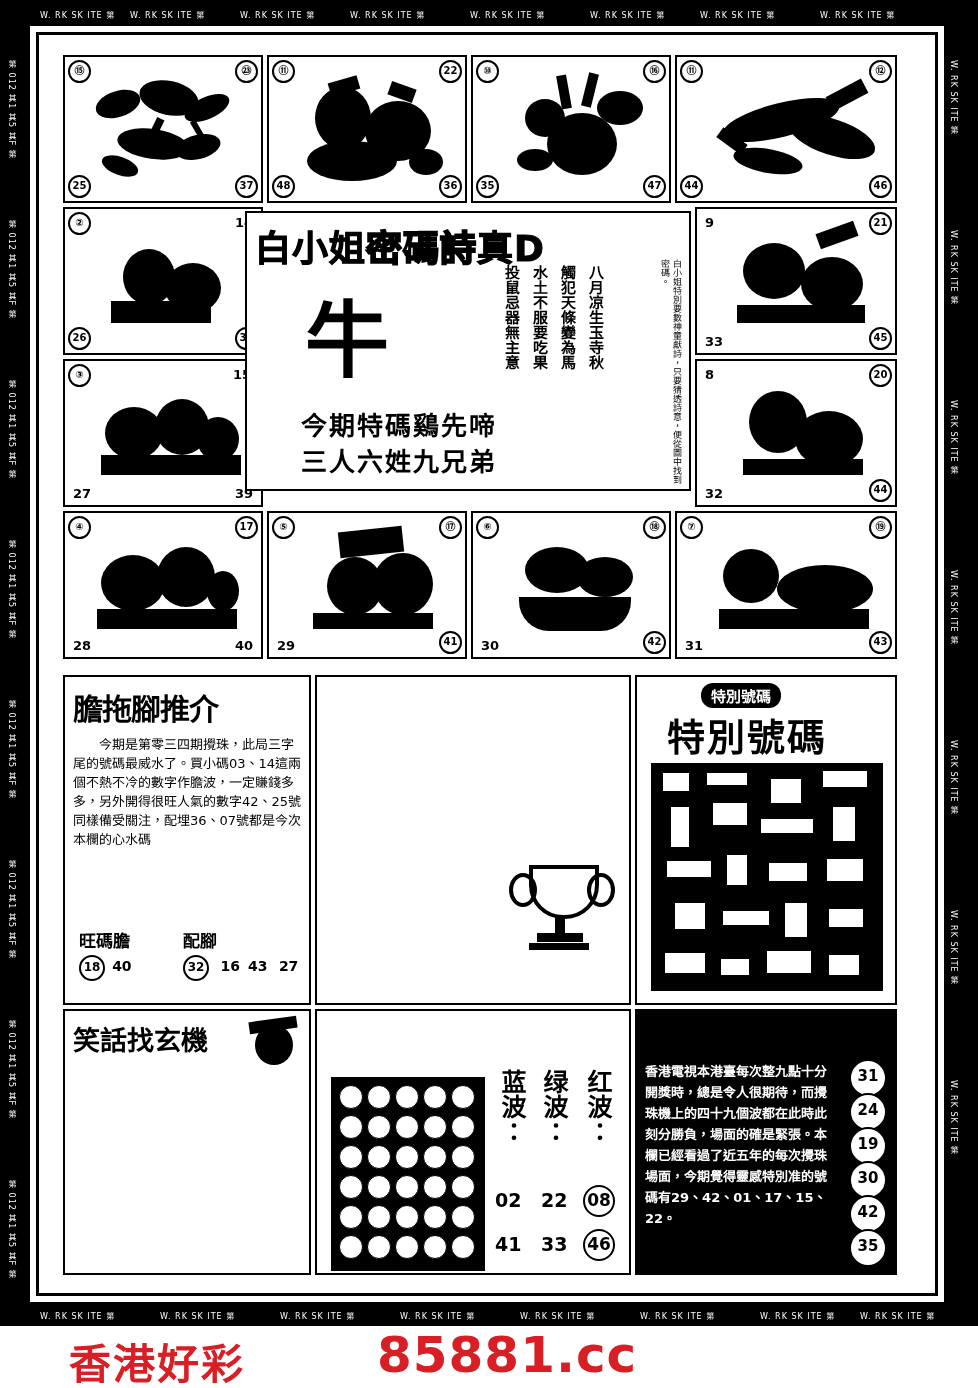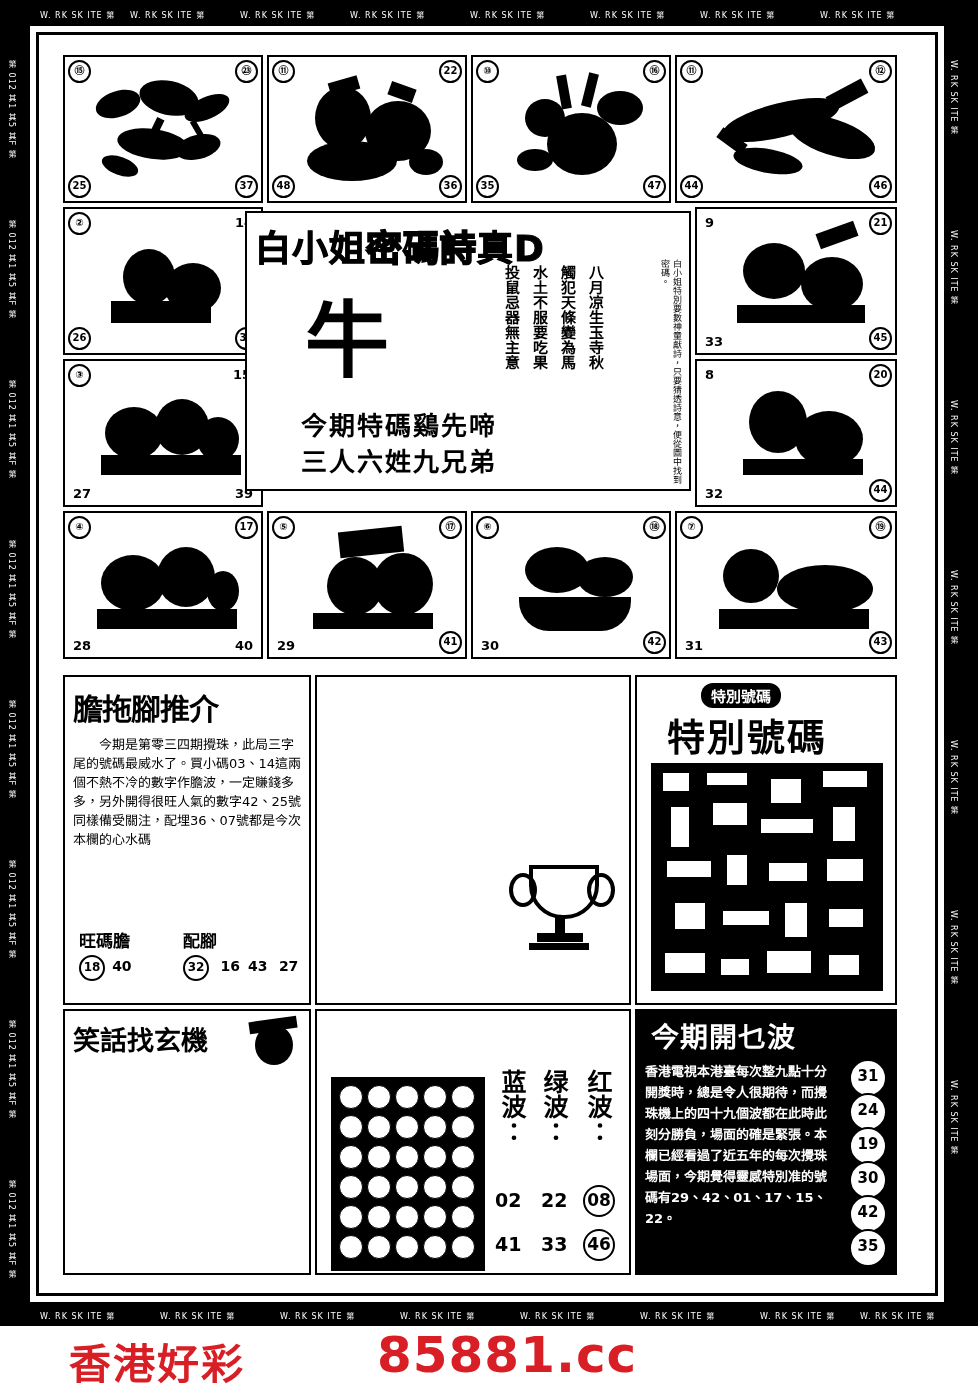--- a/index.html
+++ b/index.html
@@ -402,21 +402,20 @@
       </div>
       <div style="position:absolute;left:178px;top:178px;font-size:19px;font-weight:bold;">02</div>
       <div style="position:absolute;left:224px;top:178px;font-size:19px;font-weight:bold;">22</div>
       <div style="position:absolute;left:266px;top:174px;font-size:17px;font-weight:bold;width:28px;height:28px;line-height:26px;text-align:center;border:2px solid #000;border-radius:50%;">08</div>
       <div style="position:absolute;left:178px;top:222px;font-size:19px;font-weight:bold;">41</div>
       <div style="position:absolute;left:224px;top:222px;font-size:19px;font-weight:bold;">33</div>
       <div style="position:absolute;left:266px;top:218px;font-size:17px;font-weight:bold;width:28px;height:28px;line-height:26px;text-align:center;border:2px solid #000;border-radius:50%;">46</div>
     </div>
 
     <div class="box" style="left:596px;top:974px;width:262px;height:266px;background:#000;">
-      <div style="position:absolute;left:14px;top:4px;font-size:28px;font-weight:bold;color:#fff;letter-spacing:1px;">今期開乜波</div>
       <div style="position:absolute;left:8px;top:50px;width:186px;font-size:13px;line-height:21px;color:#fff;font-weight:bold;">香港電視本港臺每次整九點十分開獎時，總是令人很期待，而攪珠機上的四十九個波都在此時此刻分勝負，場面的確是緊張。本欄已經看過了近五年的每次攪珠場面，今期覺得靈感特別准的號碼有29、42、01、17、15、22。</div>
       <div class="right-ball" style="right:8px;top:48px;">31</div>
       <div class="right-ball" style="right:8px;top:82px;">24</div>
       <div class="right-ball" style="right:8px;top:116px;">19</div>
       <div class="right-ball" style="right:8px;top:150px;">30</div>
       <div class="right-ball" style="right:8px;top:184px;">42</div>
       <div class="right-ball" style="right:8px;top:218px;">35</div>
     </div>
 
   </div>

